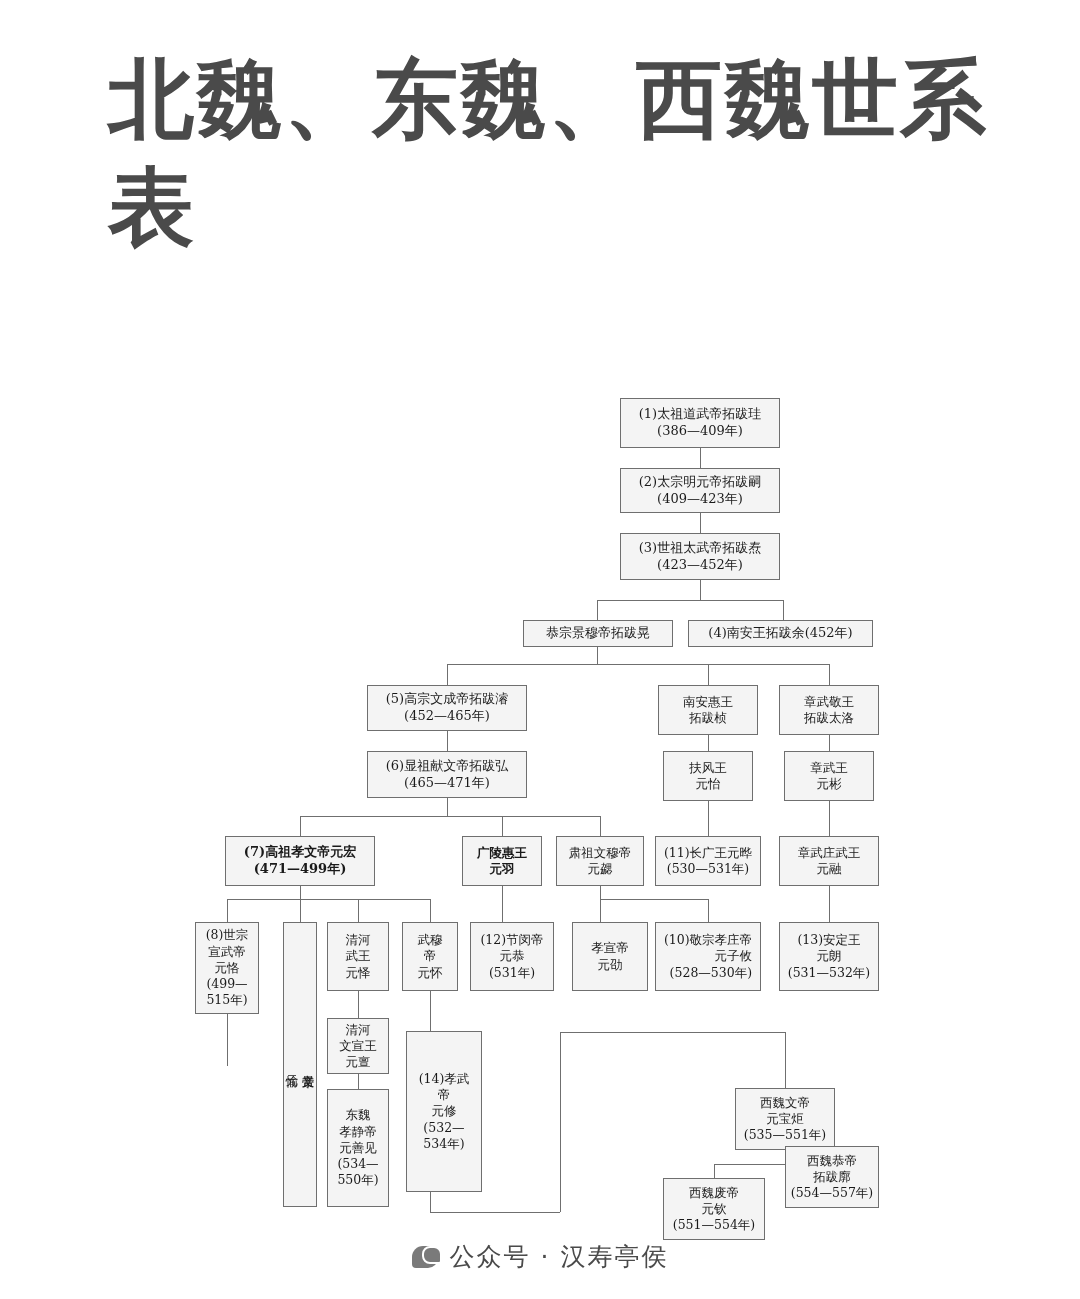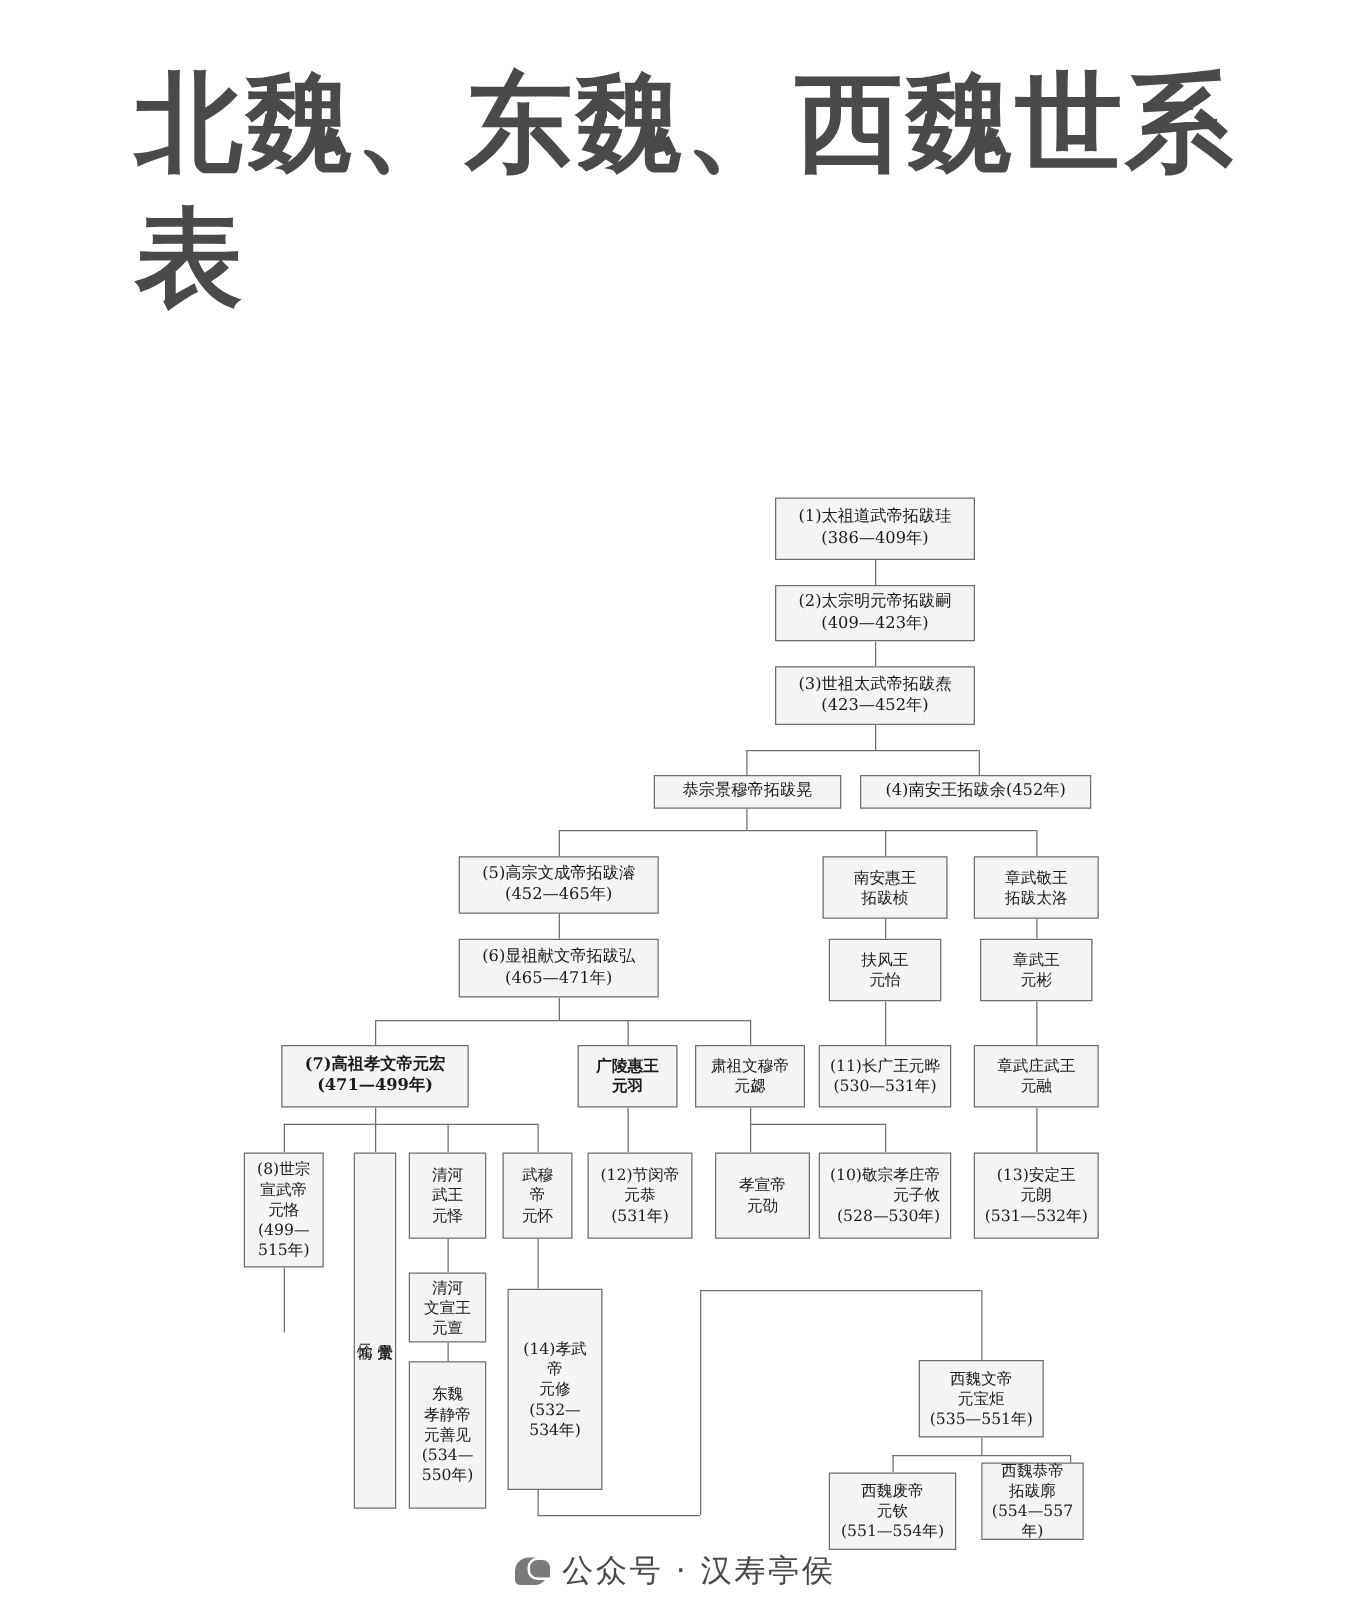--- a/index.html
+++ b/index.html
@@ -239,20 +239,20 @@
 元修
 (532—
 534年)</div>
 
   <div class="node narrow" style="left:735px; top:1088px; width:100px; height:62px;">西魏文帝
 元宝炬
 (535—551年)</div>
   <div class="node narrow" style="left:663px; top:1178px; width:102px; height:62px;">西魏废帝
 元钦
 (551—554年)</div>
-  <div class="node narrow" style="left:785px; top:1170px; width:82px; height:62px;">西魏恭帝
+  <div class="node narrow" style="left:785px; top:1146px; width:94px; height:62px;">西魏恭帝
 拓跋廓
 (554—557年)</div>
 </div>
 
 <div id="footer">
   <span class="wechat-badge"></span><span>公众号 · 汉寿亭侯</span>
 </div>
 
 </body></html>

